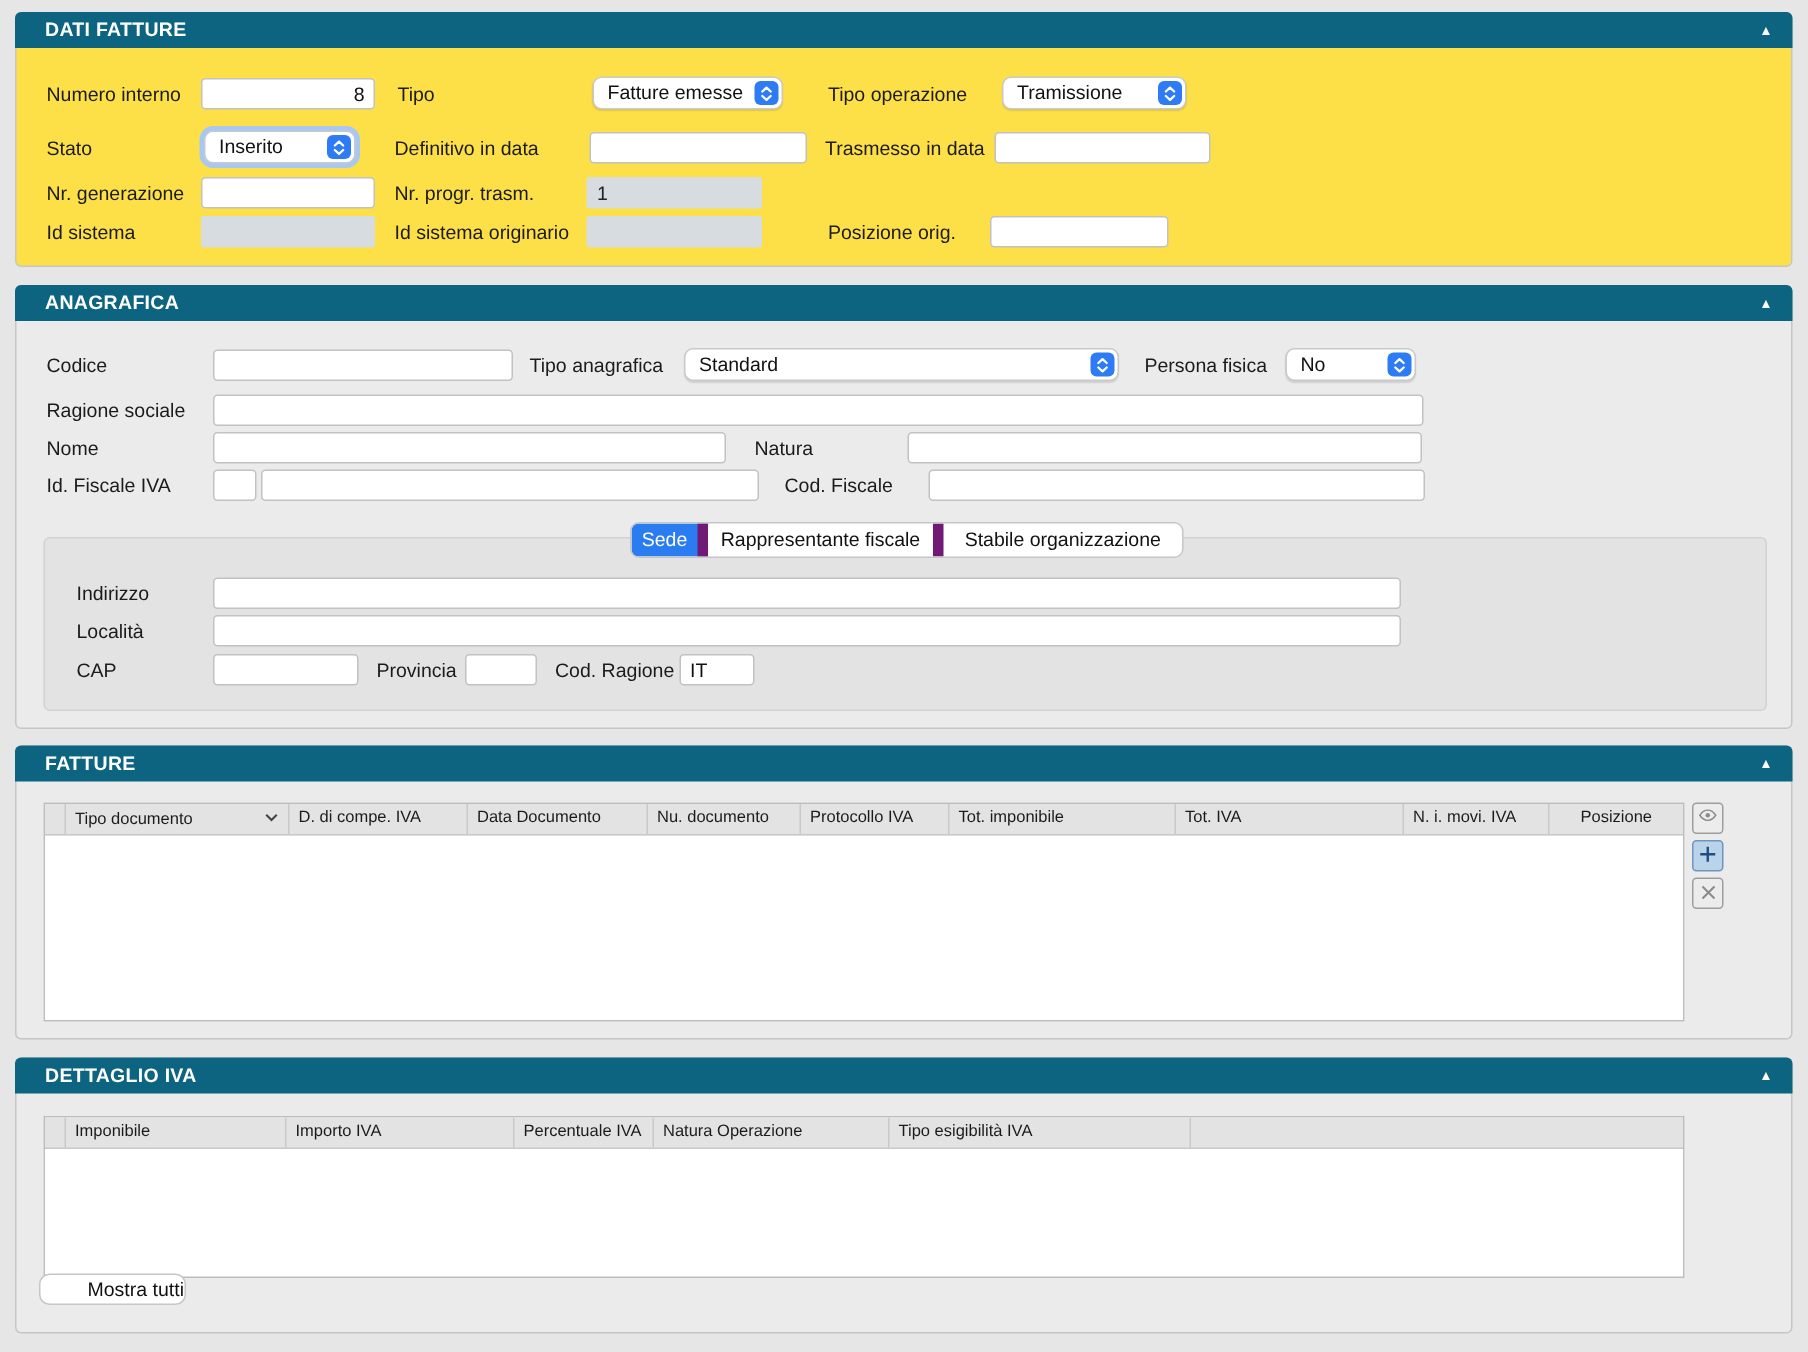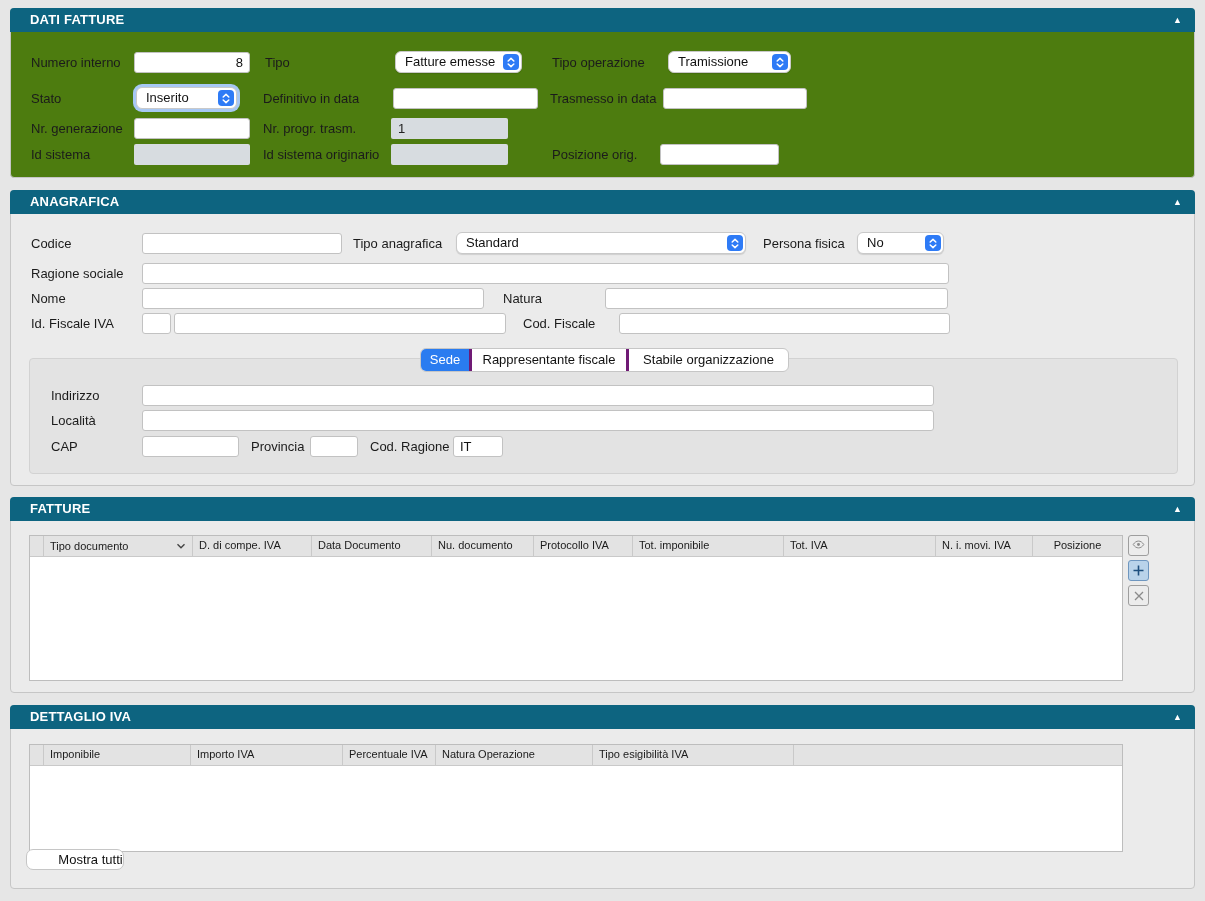--- a/index.html
+++ b/index.html
@@ -1,21 +1,21 @@
 <!DOCTYPE html>
 <html><head>
 <meta charset="utf-8">
 <style>
   html,body{margin:0;padding:0;}
   body{background:#e6e6e6;font-family:"Liberation Sans",sans-serif;-webkit-font-smoothing:antialiased;}
   #app{position:relative;width:1205px;height:901px;background:#e6e6e6;overflow:hidden;}
 
   .panel{position:absolute;left:10px;width:1185px;background:#ebebeb;border:1px solid #c6c6c6;
          border-radius:4px;box-sizing:border-box;}
-  .panel.blue{background:#4d7c0f;}
+  .panel.blue{background:#fde047;}
   .panel-header{position:absolute;left:-1px;top:-1px;right:-1px;height:24px;background:#0d6480;
         border-radius:4px 4px 0 0;color:#fff;font-size:13px;font-weight:bold;line-height:24px;
         padding-left:20px;letter-spacing:.2px;box-sizing:border-box;}
   .collapse{position:absolute;right:13px;top:0;color:#fff;font-size:9px;line-height:24px;cursor:pointer;}
 
   .lbl{position:absolute;font-size:13px;color:#1b1b1b;line-height:21px;white-space:nowrap;}
   .inp{position:absolute;height:21px;background:#fff;border:1px solid #c2c2c2;border-radius:3px;
        box-sizing:border-box;font-size:13px;color:#111;line-height:19px;padding:0 6px;overflow:hidden;}
   .inp.num{text-align:right;}
   .ro{position:absolute;height:21px;background:#d7dce0;border:none;border-radius:2px;box-sizing:border-box;
@@ -23,21 +23,21 @@
 
   .sel{position:absolute;height:22px;background:#fff;border:1px solid #c9c9c9;border-radius:6px;
        box-sizing:border-box;box-shadow:0 1px 1px rgba(0,0,0,.12);font-size:13px;color:#111;
        line-height:20px;padding:0 24px 0 9px;cursor:default;}
   .sel-btn{position:absolute;right:2px;top:2px;width:16px;height:16px;background:#2e7bf6;border-radius:4px;
        display:flex;align-items:center;justify-content:center;}
   .ring{box-shadow:0 0 0 3px #a7c8f4, 0 1px 1px rgba(0,0,0,.12);}
 
   .tabs{position:absolute;display:flex;height:22px;background:#fff;border:1px solid #c6c6c6;border-radius:6px;
         overflow:hidden;font-size:13px;box-sizing:content-box;}
-  .tab{line-height:22px;text-align:center;border-right:3px solid #701a75;color:#111;cursor:pointer;
+  .tab{line-height:22px;text-align:center;border-right:7px solid #701a75;color:#111;cursor:pointer;
        box-sizing:border-box;white-space:nowrap;}
   .tab:last-child{border-right:none;}
   .tab.active{background:#2a7cf0;color:#fff;}
 
   .subpanel{position:absolute;background:#e3e3e3;border:1px solid #d2d2d2;border-radius:4px;box-sizing:border-box;}
 
   .tbl{position:absolute;background:#fff;border:1px solid #bdbdbd;box-sizing:border-box;}
   .thead{display:flex;height:20px;background:#e3e3e3;border-bottom:1px solid #c9c9c9;}
   .th{box-sizing:border-box;border-right:1px solid #c9c9c9;font-size:11px;color:#1b1b1b;line-height:19px;
       padding:0 6px;white-space:nowrap;overflow:hidden;}

